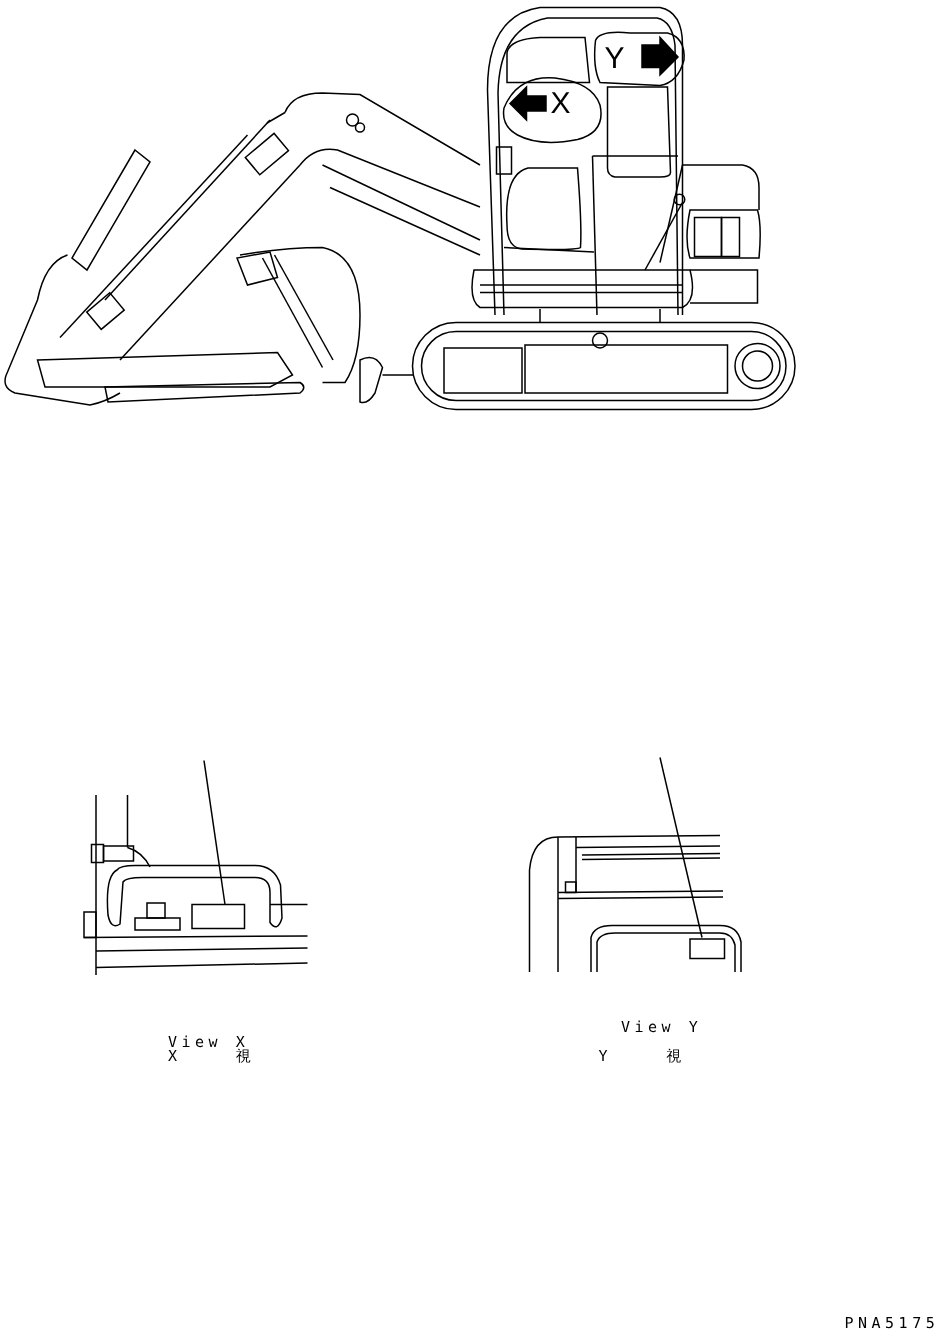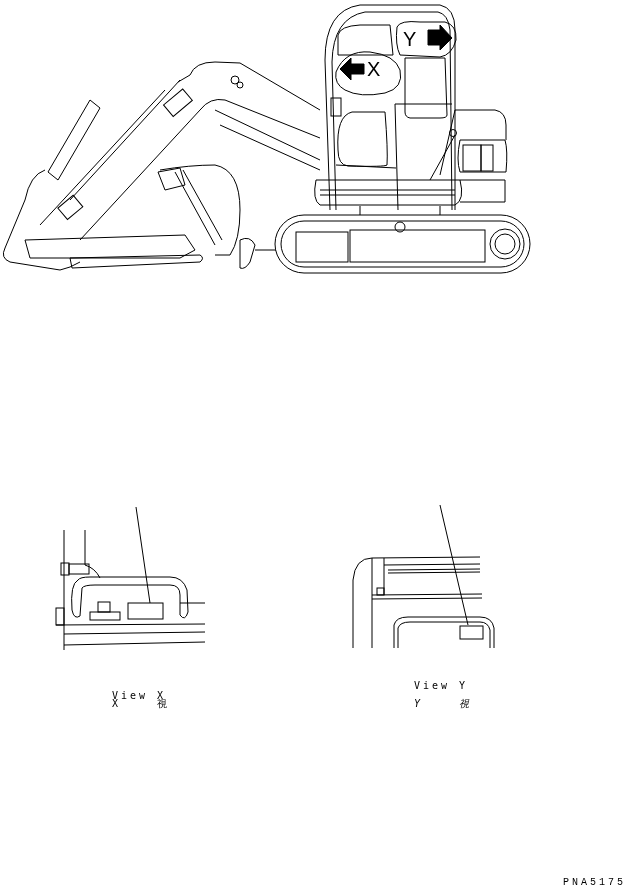--- a/index.html
+++ b/index.html
@@ -131,16 +131,16 @@
   <path d="M394 648 L394 625 Q396 617 408 617 L480 617 Q492 617 494 628 L494 648"></path>
   <path d="M398 648 L398 628 Q400 622 410 622 L480 622 Q488 622 490 630 L490 648"></path>
   <rect x="460" y="626" width="23" height="13"></rect>
 </svg>
 
 <div class="lbl-big" style="left:367px; top:58px;">X</div>
 <div class="lbl-big" style="left:403px; top:28px;">Y</div>
 
 <div class="lbl" style="left:112px; top:697px;">X    視</div>
 <div class="lbl" style="left:112px; top:690px;">View X</div>
-<div class="lbl" style="left:414px; top:697px;font-style:italic;">Y    視</div>
+<div class="lbl" style="left:399px; top:697px;">Y    視</div>
 <div class="lbl" style="left:414px; top:680px;">View Y</div>
 
-<div class="lbl" style="left:563px; top:877px;font-family:Liberation Mono, monospace;">PNA5175</div>
+<div class="lbl" style="left:563px; top:877px;">PNA5175</div>
 
 </body></html>

